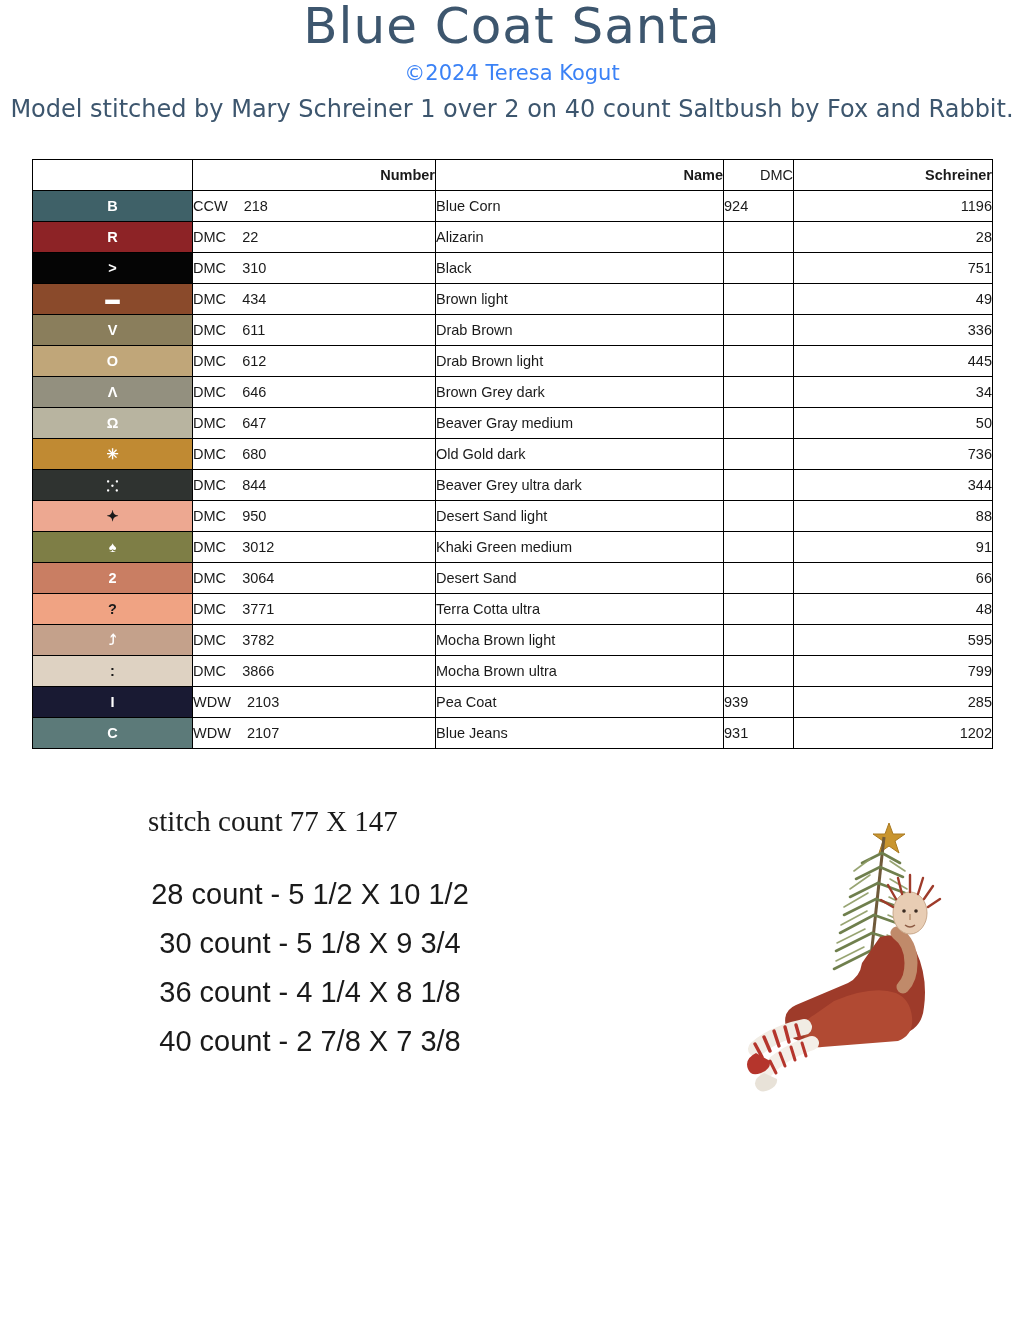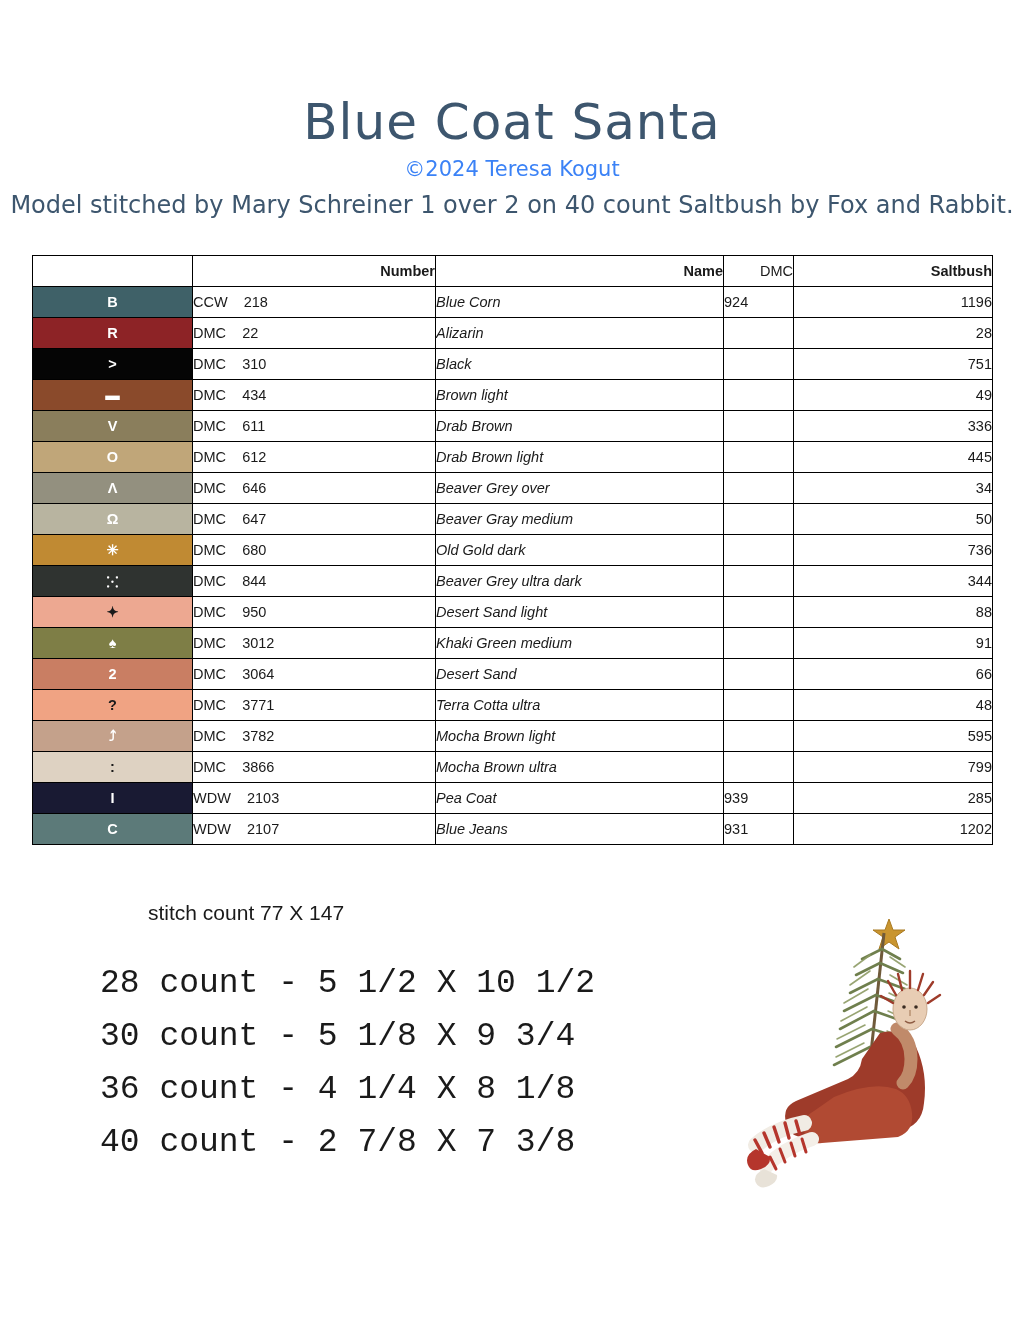--- a/index.html
+++ b/index.html
@@ -12,21 +12,20 @@
     height: 1317px;
     font-family: "Liberation Sans", sans-serif;
     color: #1a1a1a;
     position: relative;
     overflow: hidden;
   }
 
   
   .header {
     text-align: center;
-    padding-top: 96px;
   }
   .title {
     font-family: "DejaVu Sans", sans-serif;
     font-size: 50px;
     letter-spacing: 1px;
     color: #3d566e;
     font-weight: 400;
     line-height: 1.05;
   }
   .copyright {
@@ -85,37 +84,37 @@
     font-weight: bold;
     letter-spacing: 0;
   }
   td.sym-dark { color: #ffffff; }
   td.sym-light { color: #1a1a1a; }
   td.number { padding-left: 10px; white-space: pre; }
   td.name { padding-left: 10px; }
   td.dmc { text-align: left; padding-right: 8px; font-size: 15px; border-left: none; }
   td.stitches { text-align: right; padding-right: 8px; }
   
-  td.name { border-right: none; font-style: italic; }
+  td.name { border-right: none; }
 
   
   .lower {
     position: relative;
     margin-top: 56px;
     height: 420px;
   }
   .stitch-count {
-    font-family: Liberation Sans, sans-serif;
-    font-size: 21px;
+    font-family: Liberation Serif, serif;
+    font-size: 29px;
     color: #1a1a1a;
     margin-left: 148px;
   }
   .counts {
-    font-family: Liberation Mono, monospace;
-    font-size: 33px;
+    font-family: Liberation Sans, sans-serif;
+    font-size: 29px;
     color: #1a1a1a;
     margin-top: 40px;
     margin-left: 100px;
     width: 420px;
     text-align: center;
   }
   .counts div {
     margin-bottom: 16px;
     white-space: nowrap;
   }
@@ -146,21 +145,21 @@
         <col class="c-name">
         <col class="c-dmc">
         <col class="c-stitch">
     </colgroup>
     <thead>
       <tr>
         <th class="h-blank"></th>
         <th class="h-number">Number</th>
         <th class="h-name">Name</th>
         <th class="h-dmc">DMC</th>
-        <th class="h-stitches">Saltbush</th>
+        <th class="h-stitches">Schreiner</th>
       </tr>
     </thead>
     <tbody id="floss-body">
         <tr>
           <td class="swatch sym-dark" style="background: rgb(63, 97, 104);">B</td>
           <td class="number">CCW    218</td>
           <td class="name">Blue Corn</td>
           <td class="dmc">924</td>
           <td class="stitches">1196</td>
         </tr>
@@ -195,21 +194,21 @@
         <tr>
           <td class="swatch sym-dark" style="background: rgb(192, 166, 121);">O</td>
           <td class="number">DMC    612</td>
           <td class="name">Drab Brown light</td>
           <td class="dmc"></td>
           <td class="stitches">445</td>
         </tr>
         <tr>
           <td class="swatch sym-dark" style="background: rgb(147, 144, 127);">Λ</td>
           <td class="number">DMC    646</td>
-          <td class="name">Beaver Grey over</td>
+          <td class="name">Brown Grey dark</td>
           <td class="dmc"></td>
           <td class="stitches">34</td>
         </tr>
         <tr>
           <td class="swatch sym-dark" style="background: rgb(184, 180, 160);">Ω</td>
           <td class="number">DMC    647</td>
           <td class="name">Beaver Gray medium</td>
           <td class="dmc"></td>
           <td class="stitches">50</td>
         </tr>

